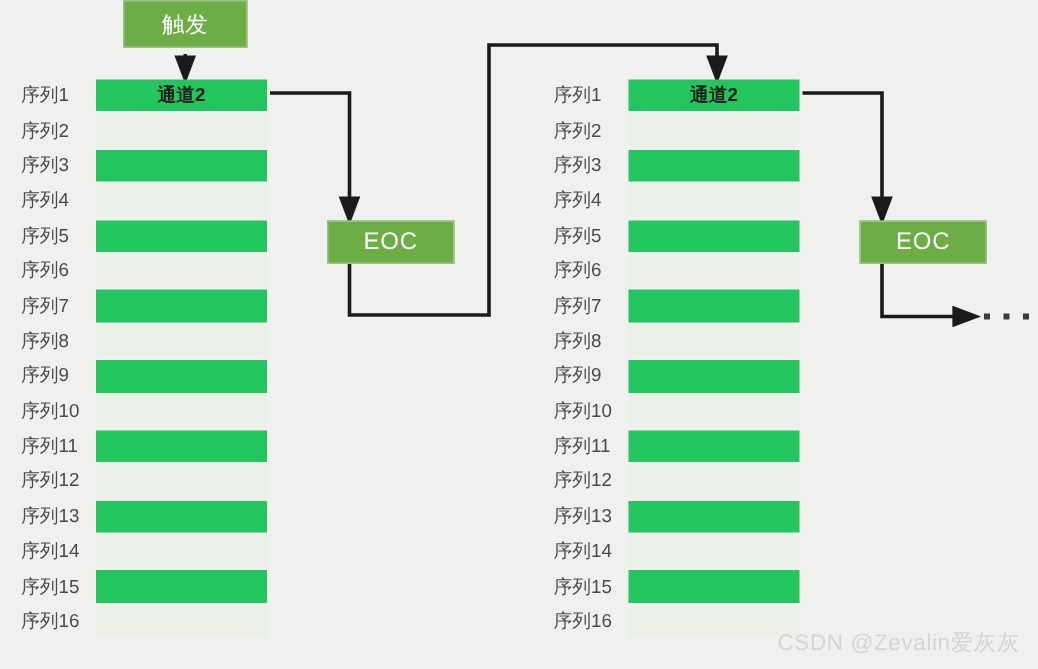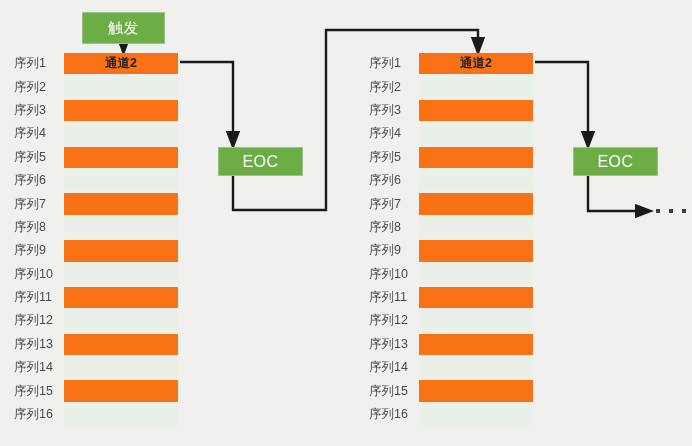--- a/index.html
+++ b/index.html
@@ -46,21 +46,21 @@
     width: 114px;
     height: 21.5px;
     box-sizing: border-box;
     display: flex;
     align-items: center;
     justify-content: center;
     font-size: 12.5px;
     color: #1f1f1f;
     font-weight: bold;
   }
-  .seq-cell.odd  { background: #f97316; }
+  .seq-cell.odd  { background: #22c55e; }
   .seq-cell.even { background: #eaf0e8; }
 
   
   .box {
     position: absolute;
     box-sizing: border-box;
     background: #6cad46;
     border: 1px solid #9fbf8d;
     color: #ffffff;
     display: flex;
@@ -123,21 +123,21 @@
 
     <path d="M180,62 L233,62 L233,141" stroke="#1a1a1a" stroke-width="2.4" fill="none" marker-end="url(#arrow)"></path>
 
     <path d="M233,176 L233,210 L326,210 L326,30 L478,30 L478,47" stroke="#1a1a1a" stroke-width="2.4" fill="none" marker-end="url(#arrow)"></path>
 
     <path d="M535,62 L588,62 L588,141" stroke="#1a1a1a" stroke-width="2.4" fill="none" marker-end="url(#arrow)"></path>
 
     <path d="M588,176 L588,211 L645,211" stroke="#1a1a1a" stroke-width="2.4" fill="none" marker-end="url(#arrow)"></path>
   </svg>
 
-  <div class="box trigger" style="left:82px; top:12px; width:83px; height:32px;">
+  <div class="box trigger" style="left:82px; top:0; width:83px; height:32px;">
     <span>触发</span>
   </div>
 
   <div class="seq-group" style="left:0px;">
     <div class="seq-row">
       <div class="seq-label">序列1</div>
       <div class="seq-cell odd">通道2</div>
     </div>
     <div class="seq-row">
       <div class="seq-label">序列2</div>
@@ -275,14 +275,15 @@
   <div class="box eoc" style="left:545px; top:147px; width:85px; height:29px;">
     <span>EOC</span>
   </div>
 
   <div class="dots" style="left:656px; top:209px;">
     <span></span>
     <span></span>
     <span></span>
   </div>
 
+  <div class="watermark">CSDN @Zevalin爱灰灰</div>
 
 </div>
 
 </body></html>

